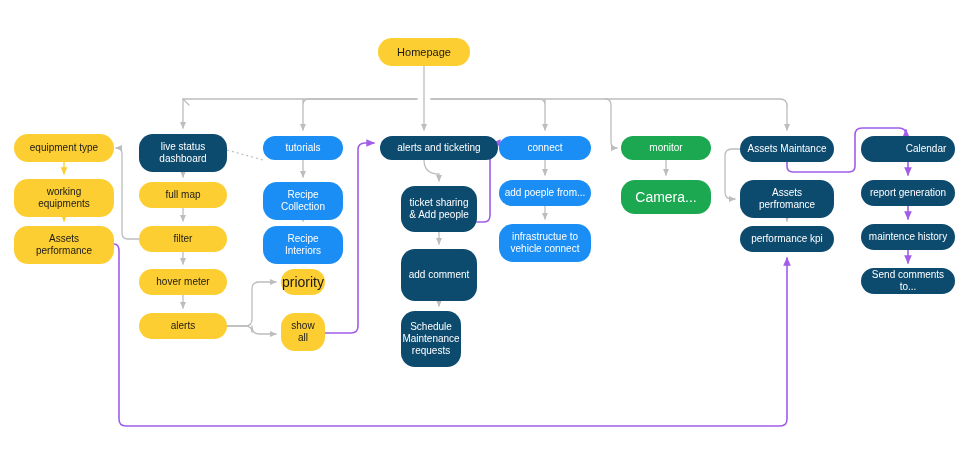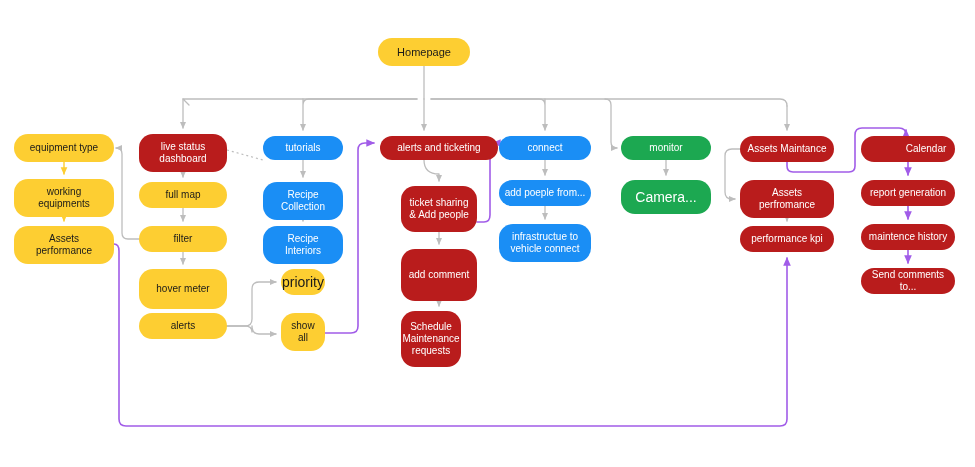--- a/index.html
+++ b/index.html
@@ -12,21 +12,21 @@
     align-items:center;
     justify-content:center;
     text-align:center;
     box-sizing:border-box;
     border-radius:14px;
     line-height:1.18;
     padding:2px 4px;
     white-space:pre-line;
   }
   .node.yellow{background:#FDCE32;color:#1a1a1a;}
-  .node.red{background:#b91c1c;color:#ffffff;}
+  .node.red{background:#0c4a6e;color:#ffffff;}
   .node.blue{background:#1A8EF5;color:#ffffff;}
   .node.green{background:#1CA851;color:#ffffff;}
 </style>
 </head>
 <body>
 
 <div id="canvas">
 
   <svg id="edges" viewBox="0 0 975 467" width="975" height="467">
     <defs>
@@ -110,21 +110,21 @@
       <div class="node yellow" style="left: 378px; top: 38px; width: 92px; height: 28px; font-size: 11px;">Homepage</div>
       <div class="node yellow" style="left: 14px; top: 134px; width: 100px; height: 28px; font-size: 10px;">equipment type</div>
       <div class="node yellow" style="left: 14px; top: 179px; width: 100px; height: 38px; font-size: 10px;">working
 equipments</div>
       <div class="node yellow" style="left: 14px; top: 226px; width: 100px; height: 38px; font-size: 10px;">Assets
 performance</div>
       <div class="node red" style="left: 139px; top: 134px; width: 88px; height: 38px; font-size: 10px;">live  status
 dashboard</div>
       <div class="node yellow" style="left: 139px; top: 182px; width: 88px; height: 26px; font-size: 10px;">full map</div>
       <div class="node yellow" style="left: 139px; top: 226px; width: 88px; height: 26px; font-size: 10px;">filter</div>
-      <div class="node yellow" style="left: 139px; top: 269px; width: 88px; height: 40px; font-size: 10px;">hover meter</div>
+      <div class="node yellow" style="left: 139px; top: 269px; width: 88px; height: 26px; font-size: 10px;">hover meter</div>
       <div class="node yellow" style="left: 139px; top: 313px; width: 88px; height: 26px; font-size: 10px;">alerts</div>
       <div class="node yellow" style="left: 281px; top: 269px; width: 44px; height: 26px; font-size: 14px;">priority</div>
       <div class="node yellow" style="left: 281px; top: 313px; width: 44px; height: 38px; font-size: 10px;">show
 all</div>
       <div class="node blue" style="left: 263px; top: 136px; width: 80px; height: 24px; font-size: 10px;">tutorials</div>
       <div class="node blue" style="left: 263px; top: 182px; width: 80px; height: 38px; font-size: 10px;">Recipe
 Collection</div>
       <div class="node blue" style="left: 263px; top: 226px; width: 80px; height: 38px; font-size: 10px;">Recipe
 Interiors</div>
       <div class="node red" style="left: 380px; top: 136px; width: 118px; height: 24px; font-size: 10px;">alerts and ticketing</div>

